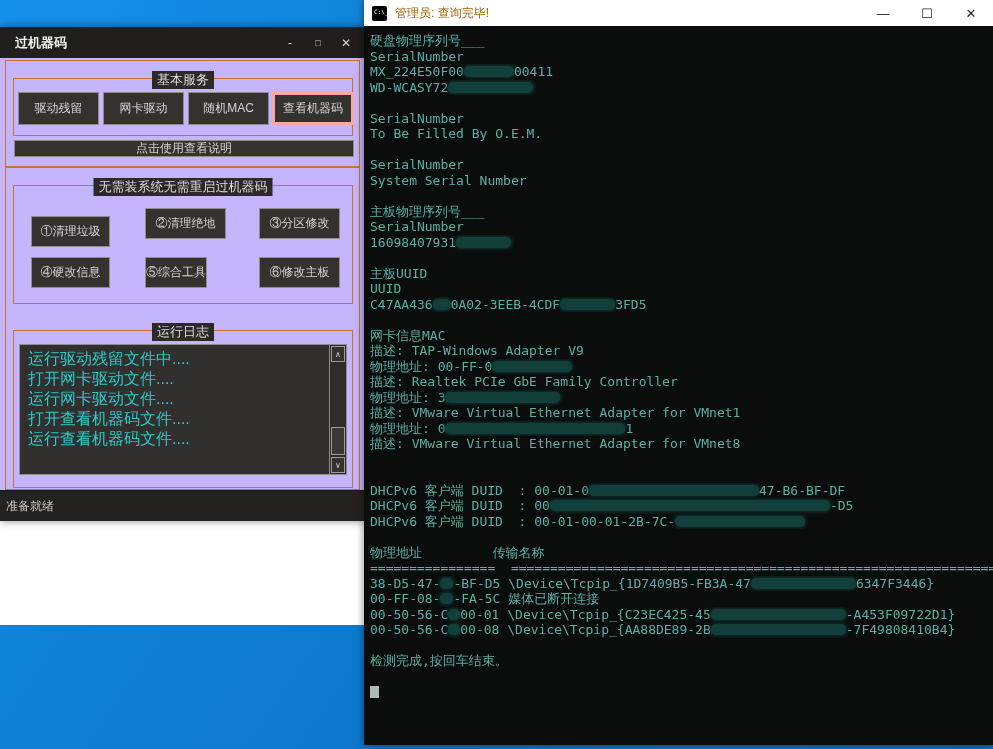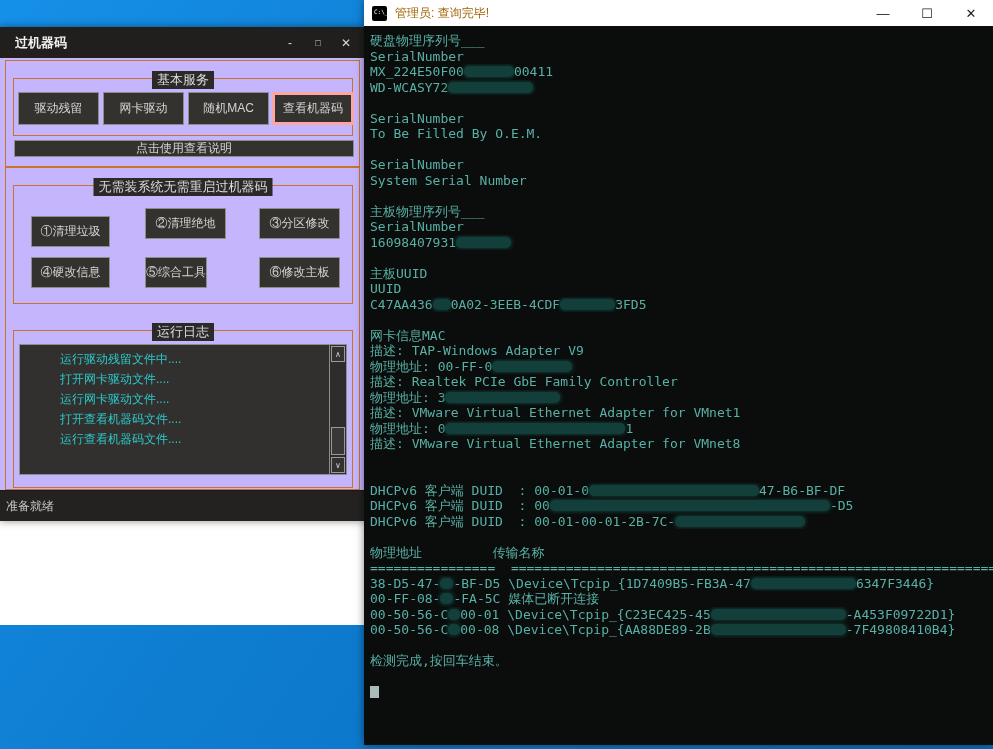--- a/index.html
+++ b/index.html
@@ -28,21 +28,21 @@
     background:#2b2a28; padding:0 5px; font-size:13px; color:#dcdcdc; white-space:nowrap; }
   .abtn { position:absolute; background:#34322f; border:1px solid #8f8d8a; color:#d4d4d4;
     font-size:12px; display:flex; align-items:center; justify-content:center;
     font-family:"Liberation Sans",sans-serif; white-space:nowrap; }
   .abtn.active { border:3px solid #fca5a5; }
   .hseparator { position:absolute; background:#c9732b; }
 
   
   .listbox { position:absolute; background:#31302e; border:1px solid #8f8d8a; }
   .log-lines { position:absolute; left:8px; top:4px; right:22px; }
-  .log-line { height:20px; line-height:20px; color:#2cc9c9; font-size:12px; white-space:nowrap;margin-left:32px; }
+  .log-line { height:20px; line-height:20px; color:#2cc9c9; font-size:16px; white-space:nowrap; }
   .scrollbar { position:absolute; top:0; right:0; width:17px; height:100%;
     background:#2e2d2b; border-left:1px solid #8f8d8a; }
   .sb-btn { position:absolute; left:1px; width:14px; height:16px; background:#343230;
     border:1px solid #9a9a9a; color:#cfcfcf; font-size:8px; display:flex;
     align-items:center; justify-content:center; }
   .sb-up { top:1px; }
   .sb-down { bottom:1px; }
   .sb-thumb { position:absolute; left:1px; bottom:19px; width:14px; height:28px;
     background:#3a3836; border:1px solid #9a9a9a; }
   .app-statusbar { position:absolute; left:0; top:463px; width:100%; height:31px;

